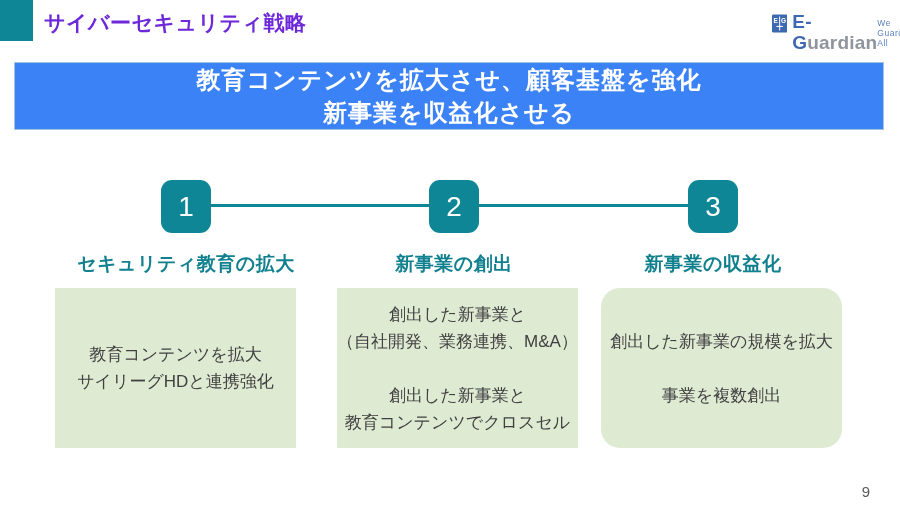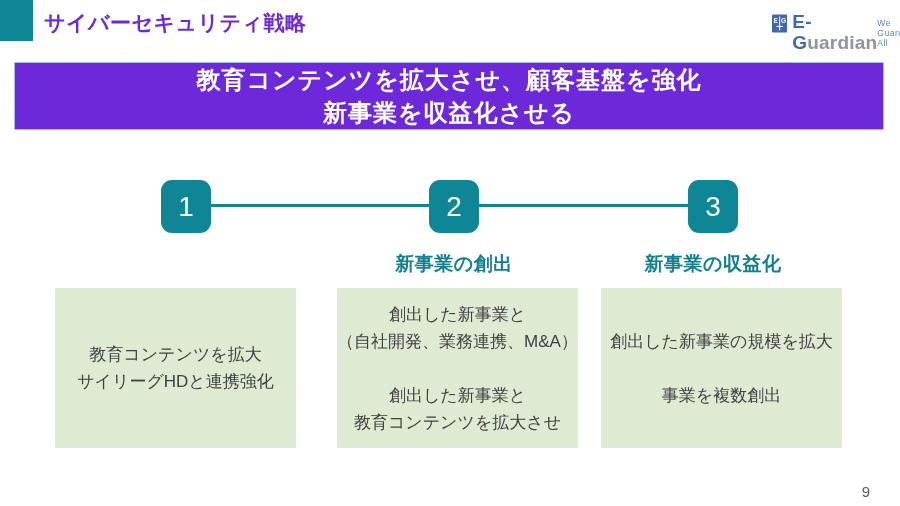--- a/index.html
+++ b/index.html
@@ -22,21 +22,21 @@
   .logo-mark{width:21px;height:25px;display:block;}
   .logo-textcol{display:flex;flex-direction:row;align-items:center;}
   .logo-name{font-size:19px;font-weight:bold;letter-spacing:0.2px;line-height:21px;}
   .logo-name .blue{color:#3E68B1;}
   .logo-name .gray{color:#8E959D;}
   .logo-tagline{font-size:8.5px;color:#5A7FBF;margin-top:1px;letter-spacing:0.5px;}
 
   
   .banner{
     position:absolute;left:14px;top:62px;width:868px;height:66px;
-    background:#6d28d9;border:1px solid #A3C4DD;
+    background:#3b82f6;border:1px solid #A3C4DD;
     display:flex;flex-direction:column;justify-content:center;align-items:center;
     color:#ffffff;font-weight:bold;font-size:24px;line-height:33px;text-align:center;
     letter-spacing:1px;
   }
 
   
   .stepper-line{position:absolute;left:186px;top:204px;width:528px;height:3px;background:#0E8695;}
   .step-box{
     position:absolute;top:180px;width:50px;height:53px;border-radius:11px;
     background:#0E8695;color:#ffffff;font-size:28px;
@@ -56,21 +56,21 @@
   .col-heading.c3{left:573px;}
 
   
   .green-box{
     position:absolute;top:288px;height:160px;width:241px;background:#DFEAD3;
     display:flex;flex-direction:column;justify-content:center;align-items:center;
     color:#404040;font-size:17px;line-height:27px;text-align:center;font-weight:500;
   }
   .green-box.g1{left:55px;}
   .green-box.g2{left:337px;}
-  .green-box.g3{left:601px;}
+  .green-box.g3{left:601px;border-radius:19px;}
   .green-line{min-height:27px;white-space:nowrap;}
 
   .page-number{position:absolute;right:30px;bottom:6px;font-size:15px;color:#595959;}
 </style>
 </head>
 <body>
 
 <div class="slide">
 
   <div class="corner-accent"></div>
@@ -93,34 +93,35 @@
   <div class="banner">
     <div>教育コンテンツを拡大させ、顧客基盤を強化</div>
     <div>新事業を収益化させる</div>
   </div>
 
   <div class="stepper-line"></div>
   <div class="step-box s1">1</div>
   <div class="step-box s2">2</div>
   <div class="step-box s3">3</div>
 
+  <div class="col-heading c1">セキュリティ教育の拡大</div>
   <div class="col-heading c2">新事業の創出</div>
   <div class="col-heading c3">新事業の収益化</div>
 
   <div class="green-box g1">
     <div class="green-line">教育コンテンツを拡大</div>
     <div class="green-line">サイリーグHDと連携強化</div>
   </div>
 
   <div class="green-box g2">
     <div class="green-line">創出した新事業と</div>
     <div class="green-line">（自社開発、業務連携、M&amp;A）</div>
     <div class="green-line"></div>
     <div class="green-line">創出した新事業と</div>
-    <div class="green-line">教育コンテンツを拡大させ</div>
+    <div class="green-line">教育コンテンツでクロスセル</div>
   </div>
 
   <div class="green-box g3">
     <div class="green-line">創出した新事業の規模を拡大</div>
     <div class="green-line"></div>
     <div class="green-line">事業を複数創出</div>
   </div>
 
   <div class="page-number">9</div>
 

